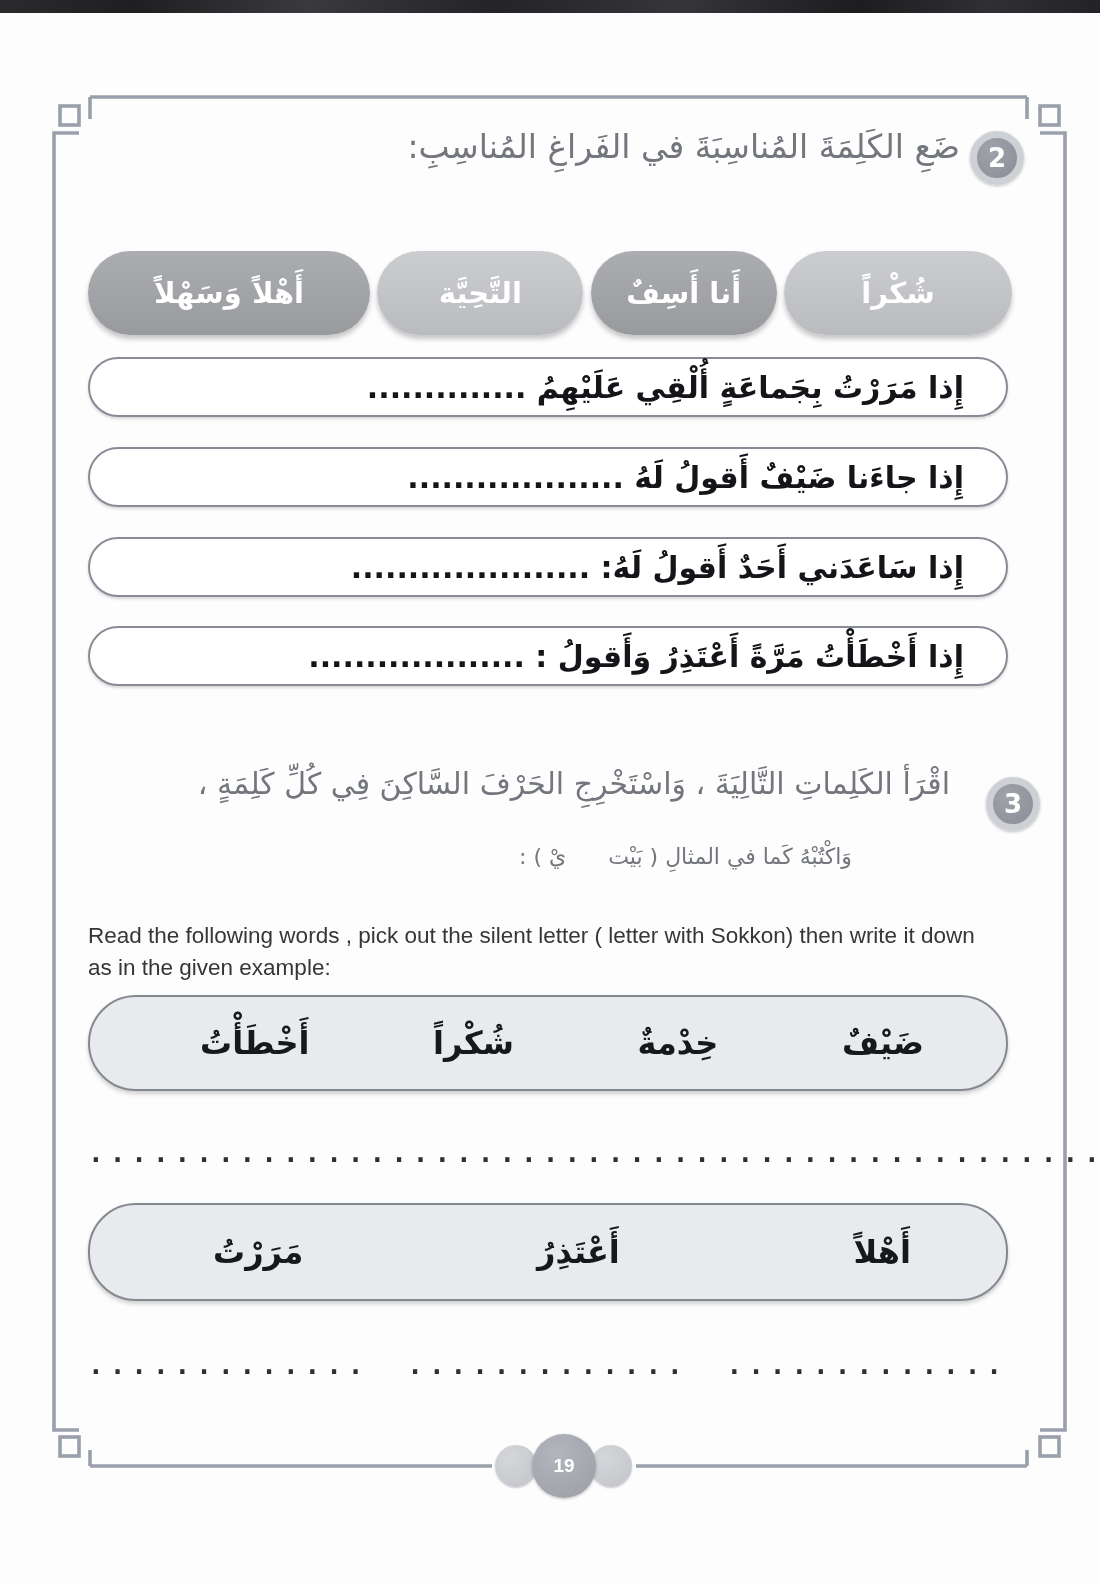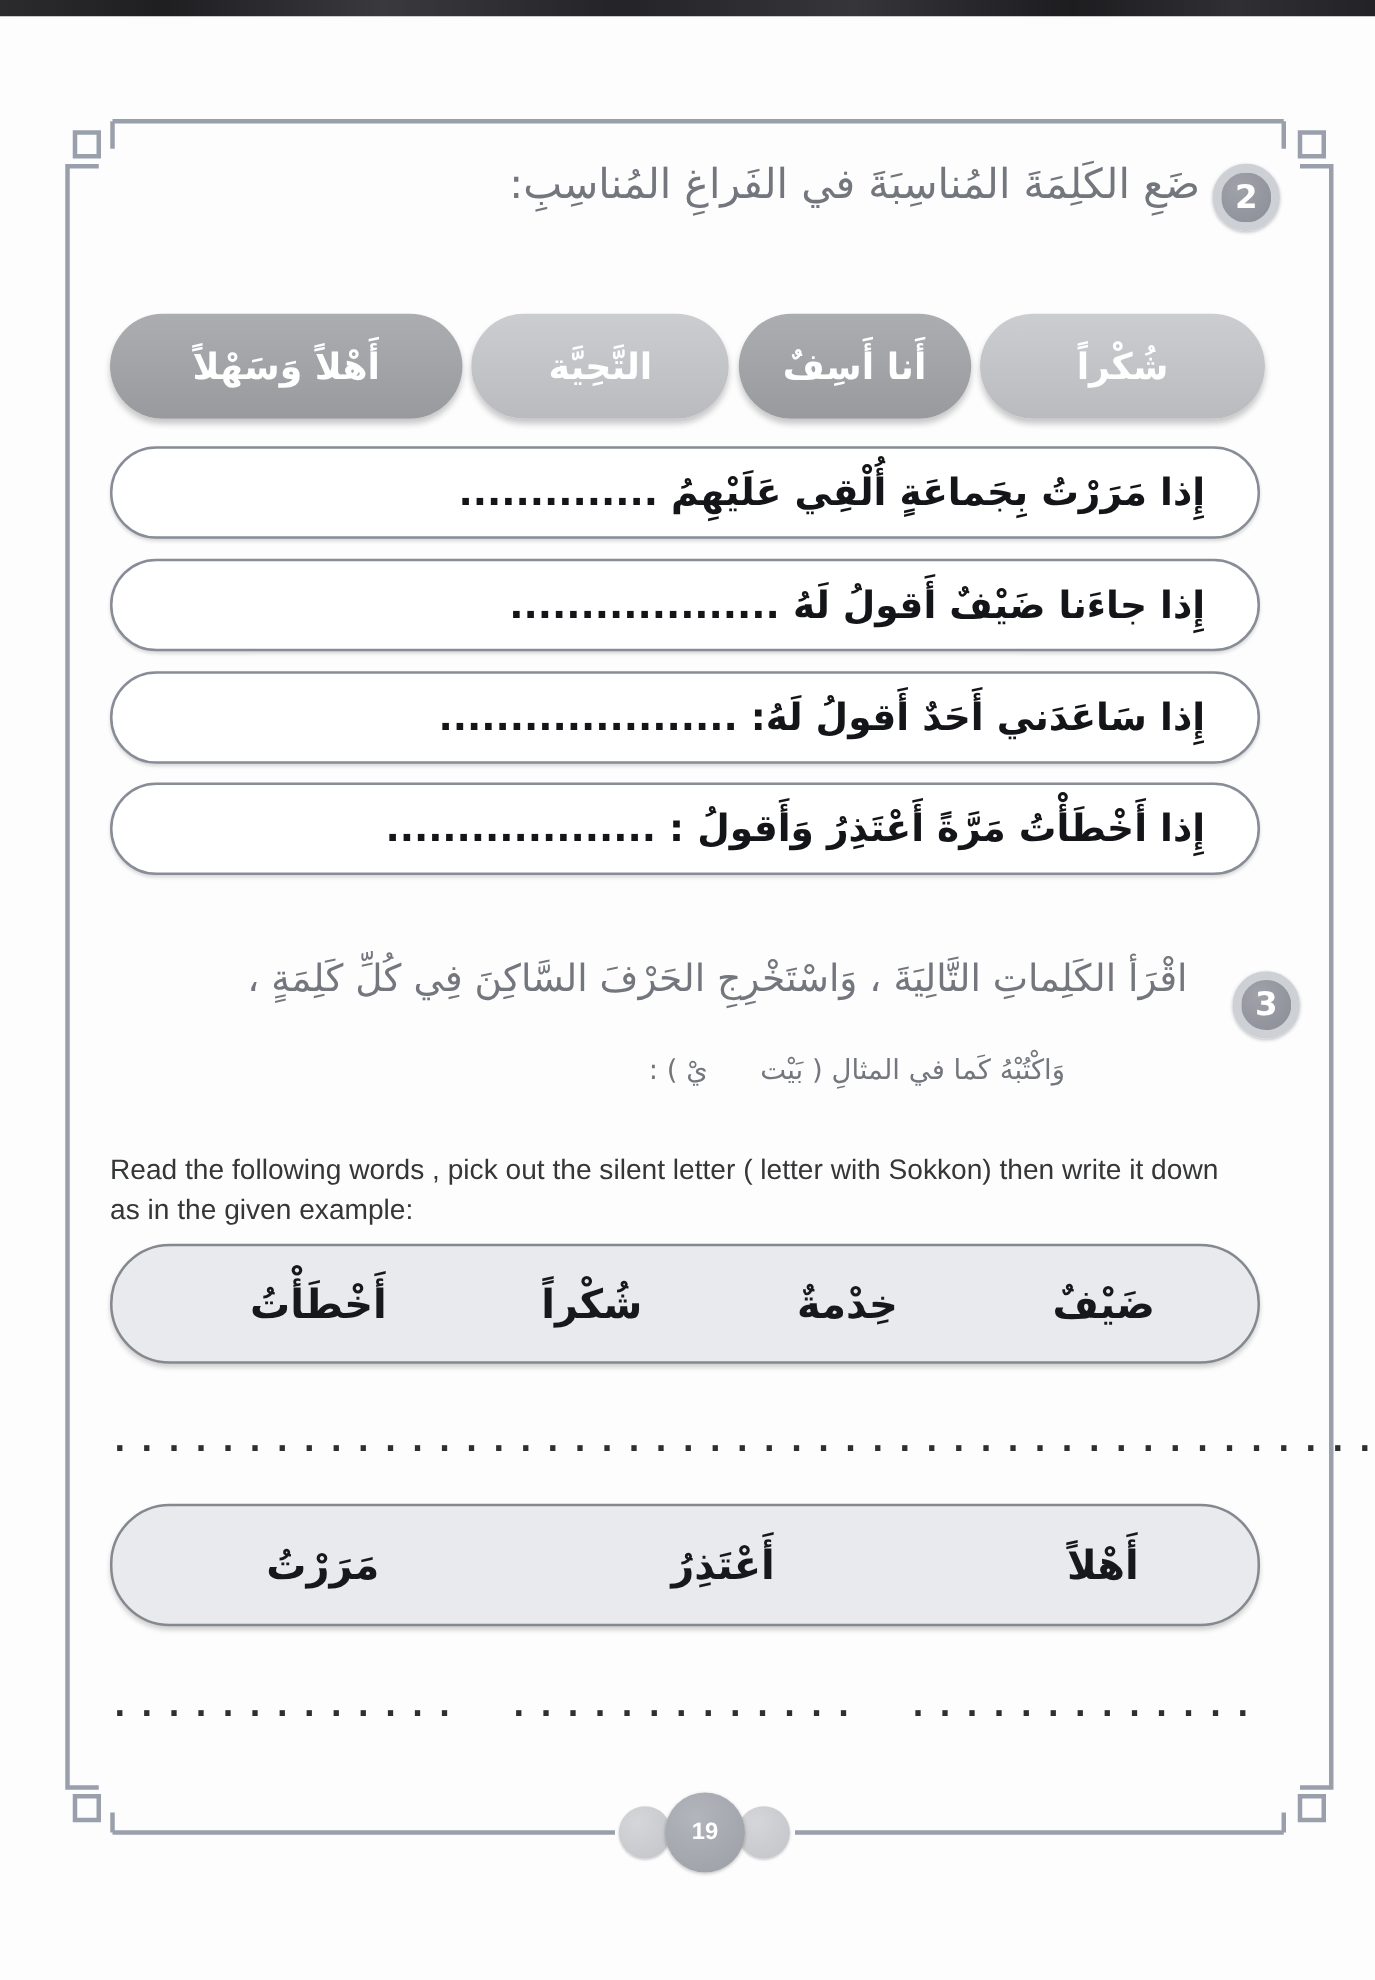--- a/index.html
+++ b/index.html
@@ -64,21 +64,21 @@
   .pill.light{background:linear-gradient(180deg,#cbcdd1,#b9bbbf);}
   .pill.dark{background:linear-gradient(180deg,#abadb1,#989a9e);text-align:right;}
   .pill-a{flex:0 0 228px;}
   .pill-b{flex:0 0 186px;}
   .pill-c{flex:0 0 206px;}
   .pill-d{flex:0 0 282px;}
 
   
   .blank-box{
     position:absolute;z-index:2;
-    left:88px;width:920px;height:74px;
+    left:88px;width:920px;height:60px;
     background:#ffffff;
     border:2.5px solid #878c96;
     border-radius:38px;
     display:flex;align-items:center;
     direction:rtl;
     padding:0;box-sizing:border-box;
     box-shadow:0 2px 3px rgba(0,0,0,.15);
   }
   .box1{top:357px;} .box2{top:447px;} .box3{top:537px;} .box4{top:626px;}
   .ar-sentence{

